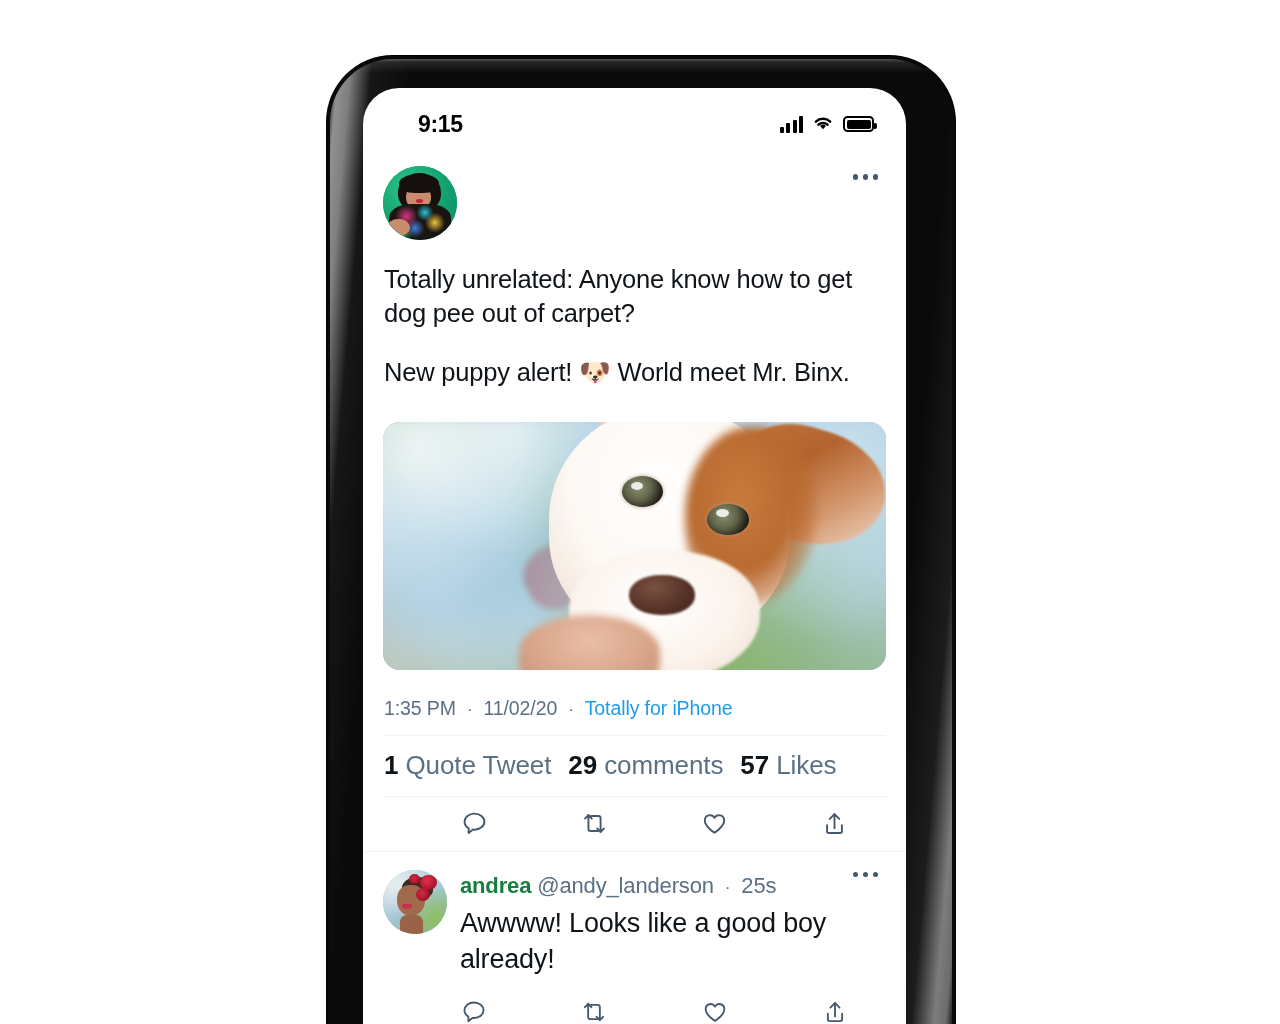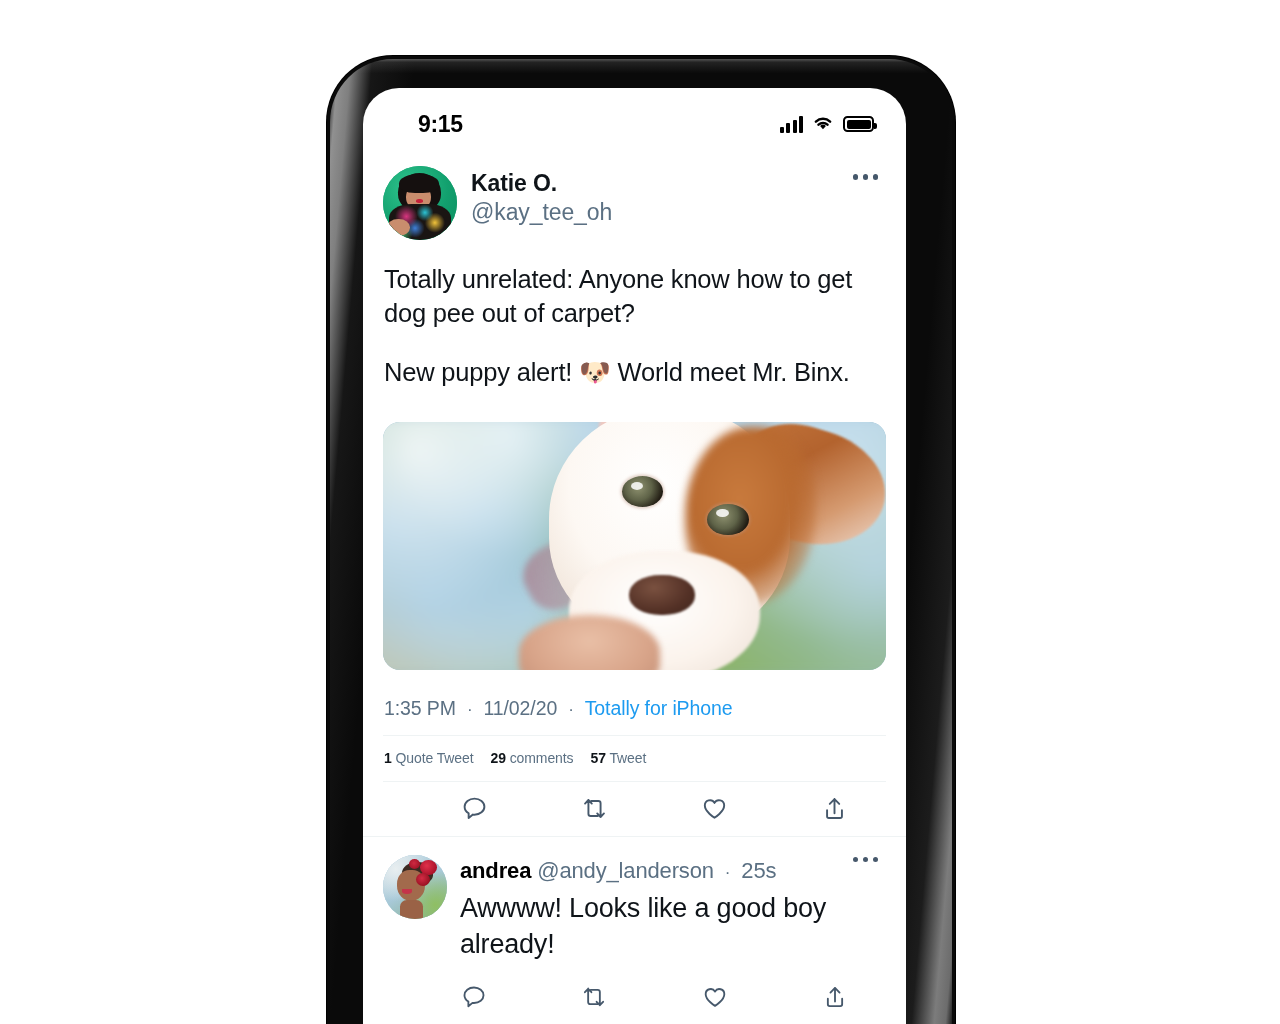--- a/index.html
+++ b/index.html
@@ -299,21 +299,21 @@
     letter-spacing: -0.1px;
   }
   #tweet-meta .dot { margin: 0 11px; color: #5b7083; font-size: 17px; }
   #tweet-meta .src { color: #1d9bf0; cursor: pointer; }
 
   .divider { height: 1px; background: #eff3f4; }
 
   #tweet-stats {
     display: flex;
     align-items: center;
-    font-size: 14px;
+    font-size: 26px;
     color: #5b7083;
     padding: 14px 1px 15px 1px;
     letter-spacing: -0.1px;
   }
   #tweet-stats .grp { margin-right: 17px; cursor: pointer; }
   #tweet-stats .grp:last-child { margin-right: 0; }
   #tweet-stats b { color: #0f1419; font-weight: bold; }
 
   
   .actions {
@@ -329,21 +329,21 @@
     cursor: pointer;
   }
   .actions .act:last-child { flex: 0 0 auto; }
   .act svg { display: block; }
 
   
   #reply { padding: 0 20px; }
   .reply-row { display: flex; padding-top: 18px; position: relative; }
   .reply-body { margin-left: 13px; flex: 1; padding-top: 2px; }
   .reply-line1 { font-size: 22px; line-height: 1.26; letter-spacing: -0.15px; white-space: nowrap; }
-  .reply-line1 .rname { font-weight: bold; color: #000000; }
+  .reply-line1 .rname { font-weight: bold; color: #15803d; }
   .reply-line1 .rhandle { color: #5b7083; }
   .reply-line1 .rdot { color: #5b7083; margin: 0 5px; font-size: 17px; }
   .reply-line1 .rtime { color: #5b7083; }
   .reply-text {
     font-size: 27px;
     color: #0f1419;
     line-height: 1.30;
     letter-spacing: -0.2px;
     padding-top: 7px;
   }
@@ -386,24 +386,20 @@
 
       <div class="tweet-head">
         <div class="avatar av-katie">
           <span class="k-bg"></span>
           <span class="k-hair"></span>
           <span class="k-face"></span>
           <span class="k-bang"></span>
           <span class="k-lip"></span>
           <span class="k-body"></span>
           <span class="k-arm"></span>
-        </div>
-        <div class="name-block">
-          <div class="display-name">Katie O.</div>
-          <div class="handle">@kay_tee_oh</div>
         </div>
         <div class="more-dots">
           <i></i>
             <i></i>
             <i></i>
         </div>
       </div>
 
       <div class="tweet-text">
         <p>Totally unrelated: Anyone know how to get dog pee out of carpet?</p>
@@ -438,21 +434,21 @@
         <span class="grp">
           <b>1</b>
           <span>Quote Tweet</span>
         </span>
         <span class="grp">
           <b>29</b>
           <span>comments</span>
         </span>
         <span class="grp">
           <b>57</b>
-          <span>Tweet</span>
+          <span>Likes</span>
         </span>
       </div>
 
       <div class="divider"></div>
 
       <div class="actions">
         <span class="act">
           <svg width="27" height="27" viewBox="0 0 24 24">
             <path d="M12 3.2c-4.9 0-8.8 3.2-8.8 7.2 0 2.4 1.4 4.5 3.6 5.8v4.3l3.8-3.1c.45.06.92.1 1.4.1 4.9 0 8.8-3.2 8.8-7.1S16.9 3.2 12 3.2z" fill="none" stroke="#46586B" stroke-width="1.7" stroke-linejoin="round"></path>
           </svg>

